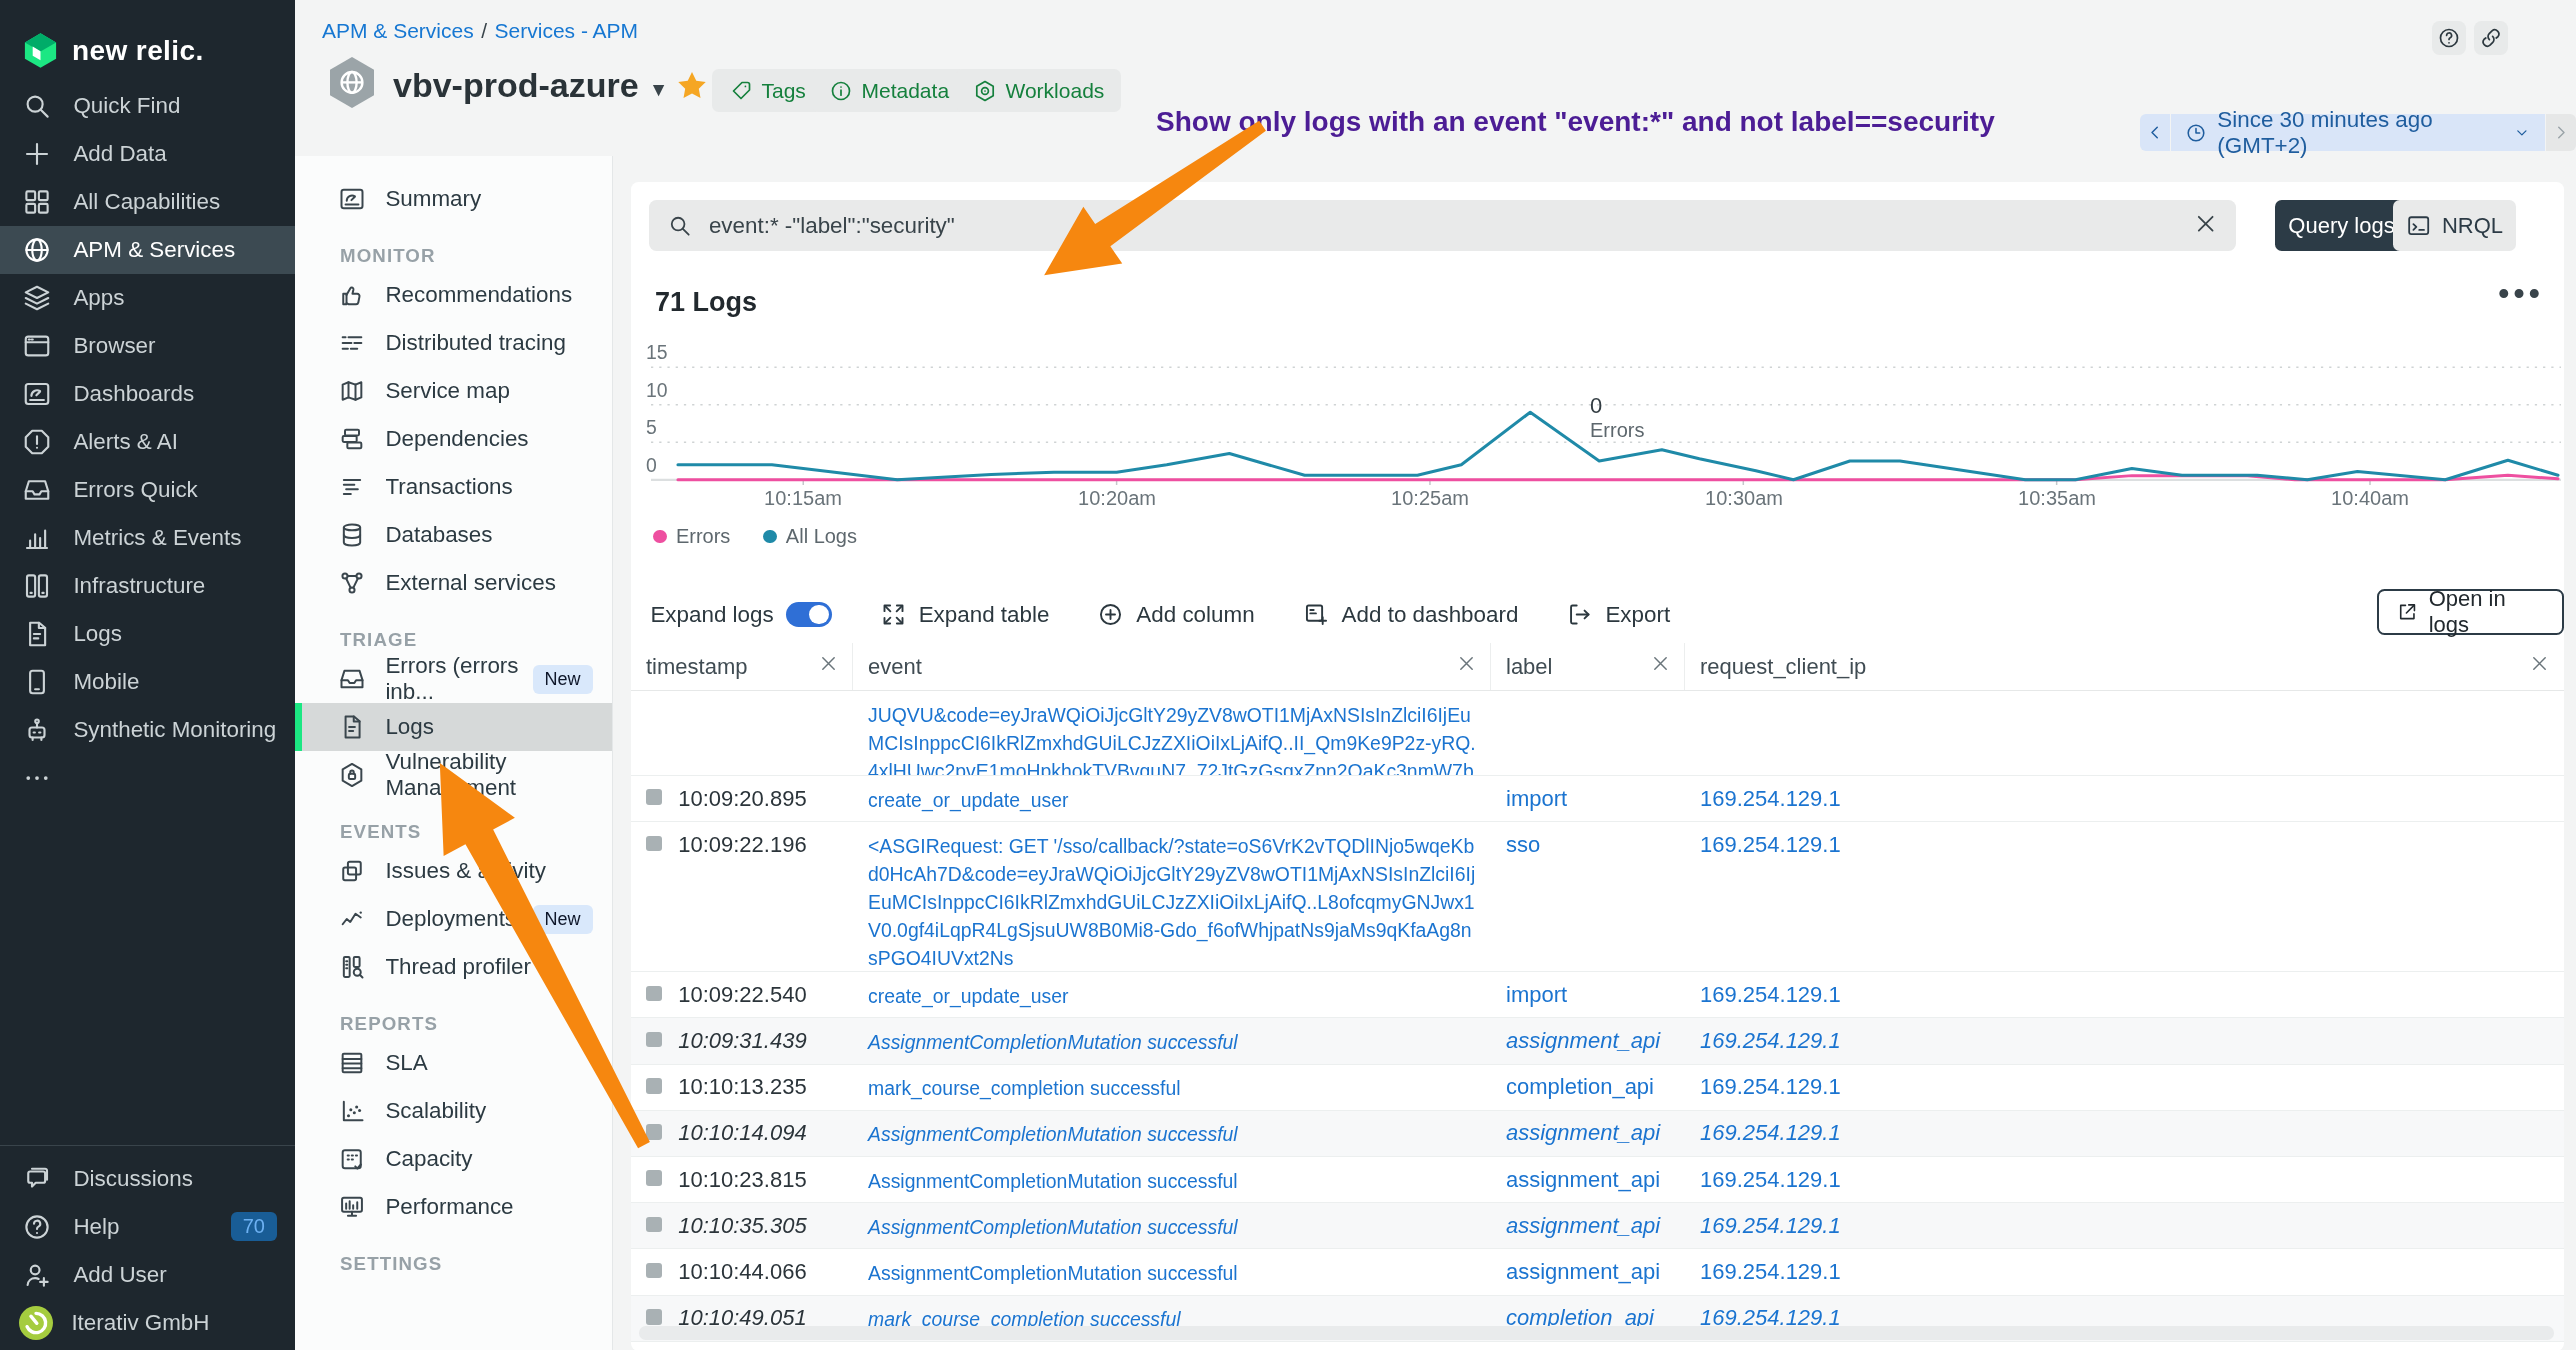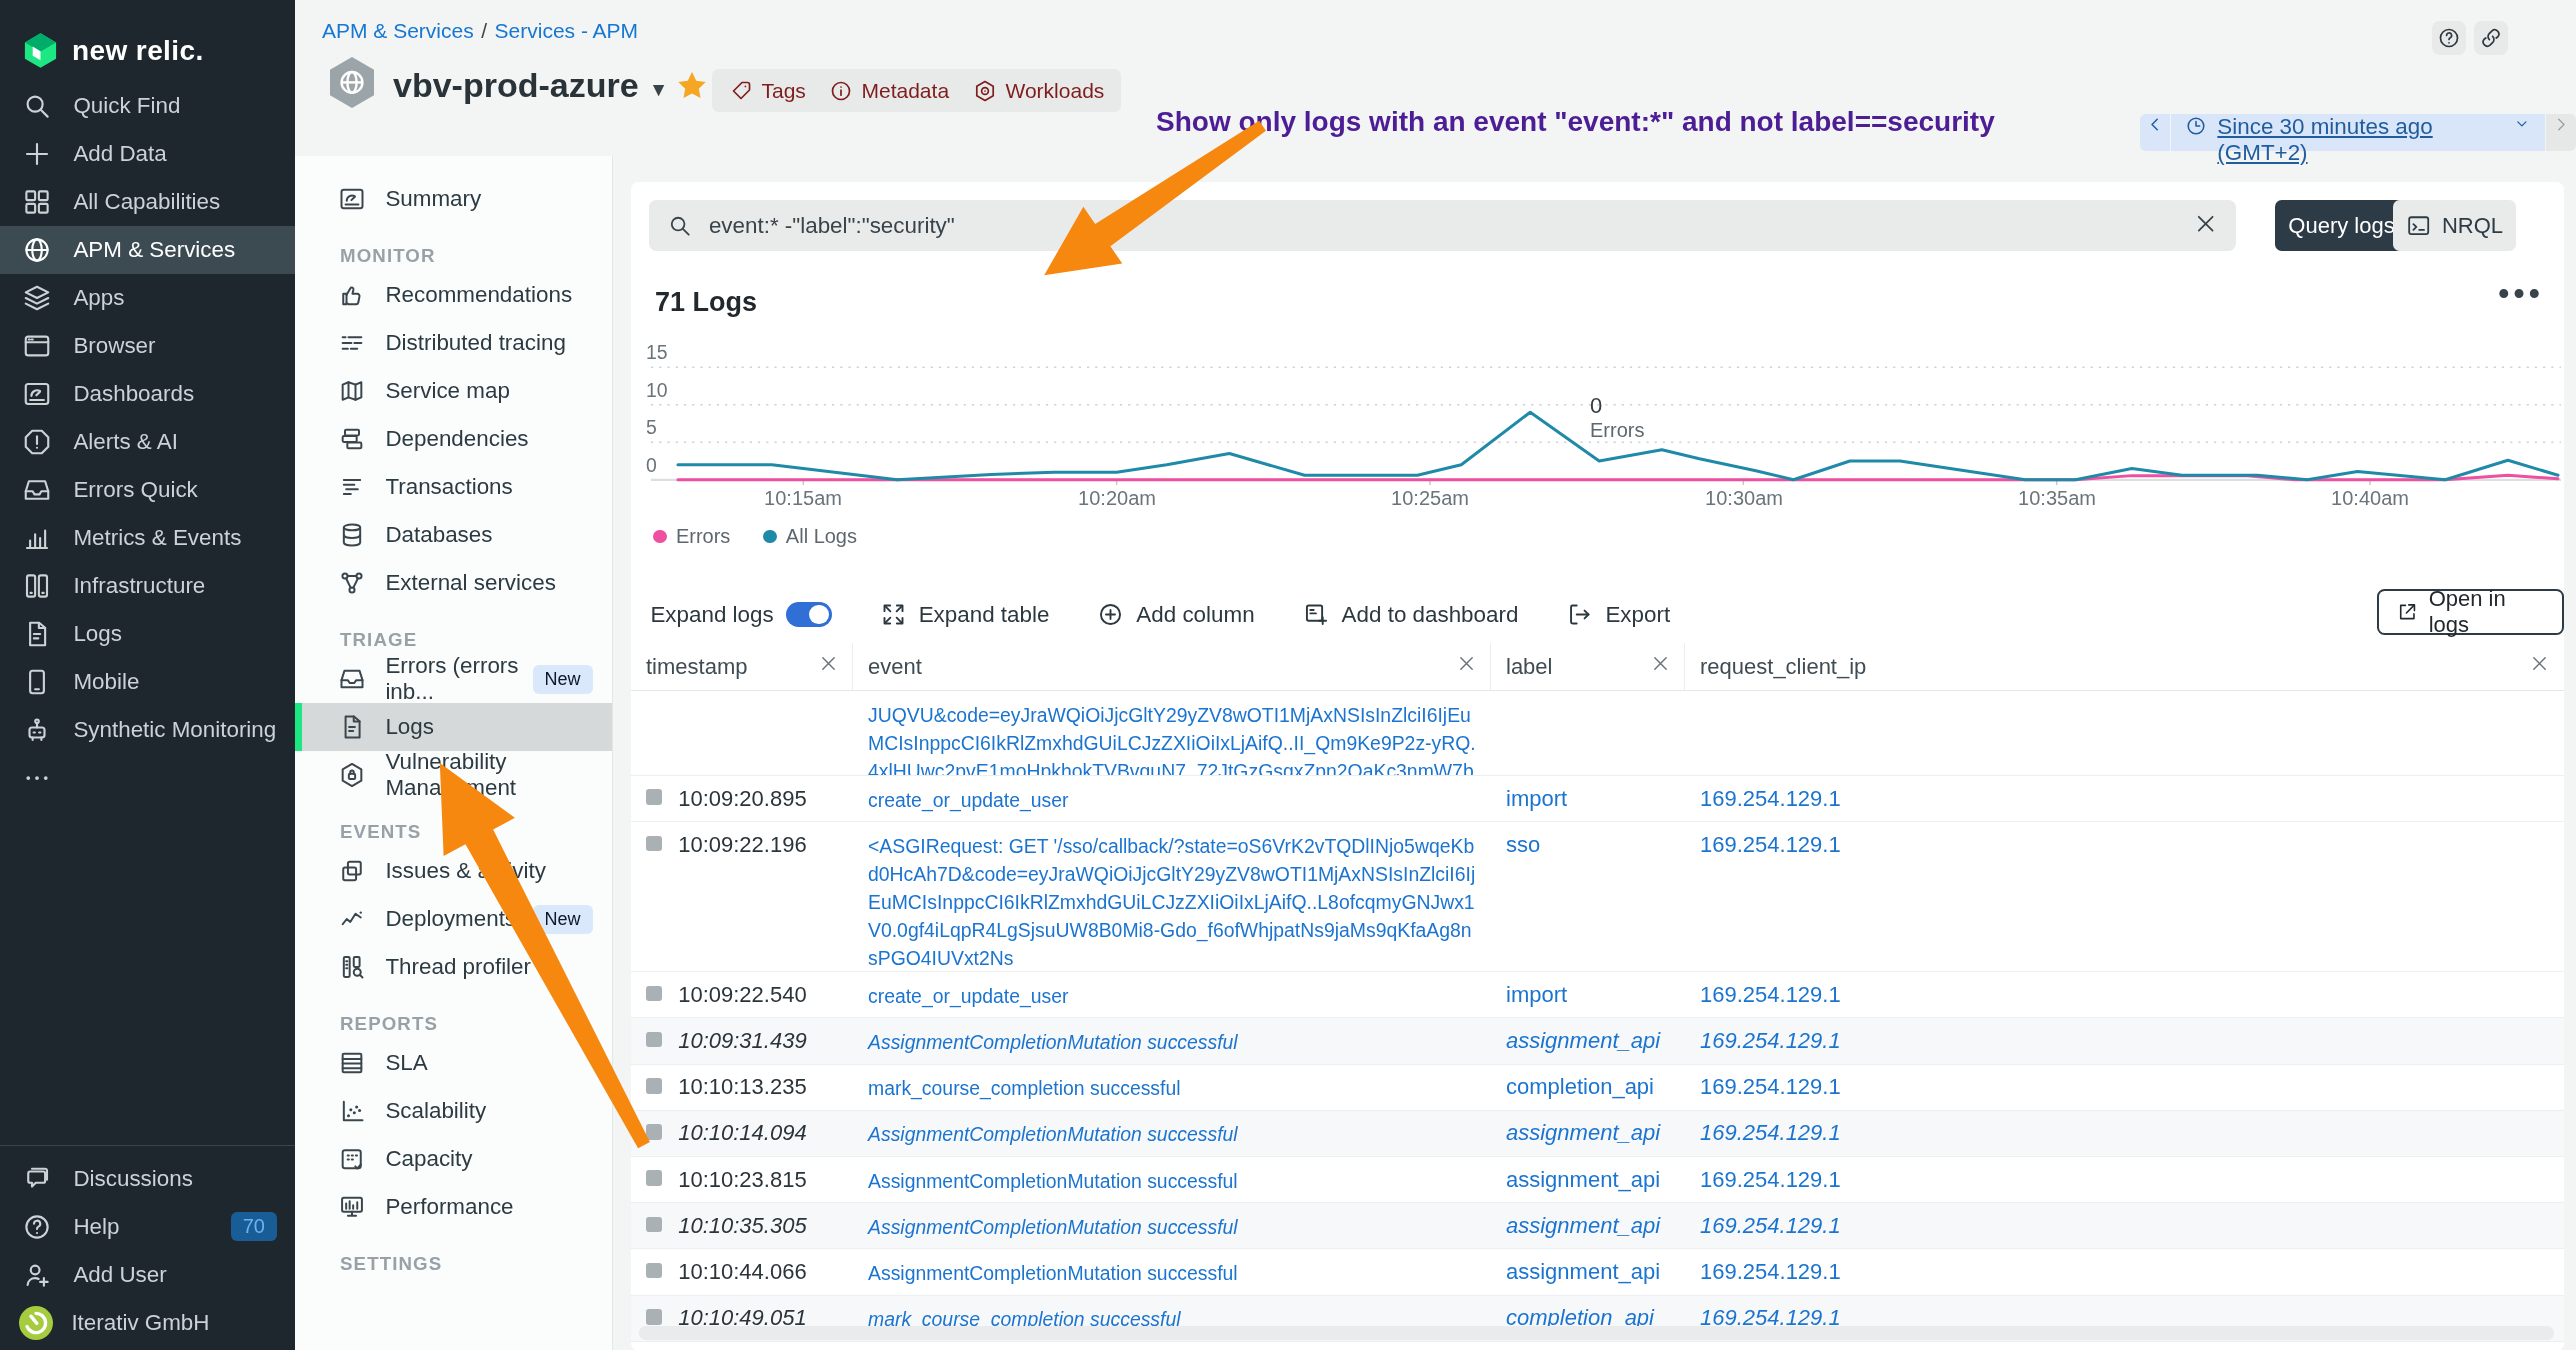--- a/index.html
+++ b/index.html
@@ -32,25 +32,25 @@
   .newbadge { margin-left:auto; margin-right:19.4px; background:#d9e8fb; color:#0f172a; font-size:18px; padding:3.7px 12px; border-radius:6px; }
 
   
   #breadcrumb { position:absolute; left:322px; top:19.4px; font-size:21px; color:#1677d2; z-index:2; }
   #breadcrumb .sep { color:#39444a; padding:0 7.5px; }
   .crumb { cursor:pointer; }
   #entity-hex { position:absolute; left:328px; top:57px; width:48px; height:54px; z-index:2; }
   #entity-title { position:absolute; left:393px; top:66px; font-size:34px; font-weight:700; color:#2a3338; z-index:2; display:flex; align-items:center; gap:10.5px; }
   #entity-title .chev { font-size:19.4px; color:#39444a; padding-top:7.5px; }
   #fav-star { position:absolute; left:675px; top:69px; width:34px; height:34px; z-index:2; cursor:pointer; }
-  .hbtn { position:absolute; top:69px; height:43px; display:flex; align-items:center; gap:9px; background:#e8eaea; border-radius:6.7px; padding:0 16.5px; font-size:21px; color:#7f1d1d; cursor:pointer; z-index:2; }
+  .hbtn { position:absolute; top:69px; height:43px; display:flex; align-items:center; gap:9px; background:#e8eaea; border-radius:6.7px; padding:0 16.5px; font-size:21px; color:#15803d; cursor:pointer; z-index:2; }
   .hbtn svg { width:24px; height:24px; }
   #annotation { position:absolute; left:1156px; top:106px; width:927px; font-size:28px; font-weight:700; z-index:3; }
   #timepicker { position:absolute; left:2140px; top:114px; height:37px; display:flex; z-index:2; font-size:22.4px; color:#1f5d9e; }
-  .tp-seg { background:#d9e5f8; display:flex; align-items:flex-start; justify-content:center; cursor:pointer;text-decoration:underline; }
+  .tp-seg { background:#d9e5f8; display:flex; align-items:center; justify-content:center; cursor:pointer; }
   .tp-left { width:34px; border-radius:6px 0 0 6px; border-right:1.5px solid #f3f4f4; }
   .tp-main { padding:0 13.5px; gap:10.5px; }
   .tp-right { width:34px; border-radius:0 6px 6px 0; border-left:1.5px solid #f3f4f4; background:#e6e7e7; color:#9aa3a8; }
   .tp-main svg { width:24px; height:24px; }
   .topbtn { position:absolute; top:21px; width:34px; height:34px; background:#e8eaea; border-radius:7.5px; display:flex; align-items:center; justify-content:center; cursor:pointer; z-index:2; }
   .topbtn svg { width:24px; height:24px; color:#2c383f; }
 
   
   #card { position:absolute; left:631px; top:182px; width:1933px; height:1169px; background:#fff; border-radius:7.5px; z-index:2; }
 

